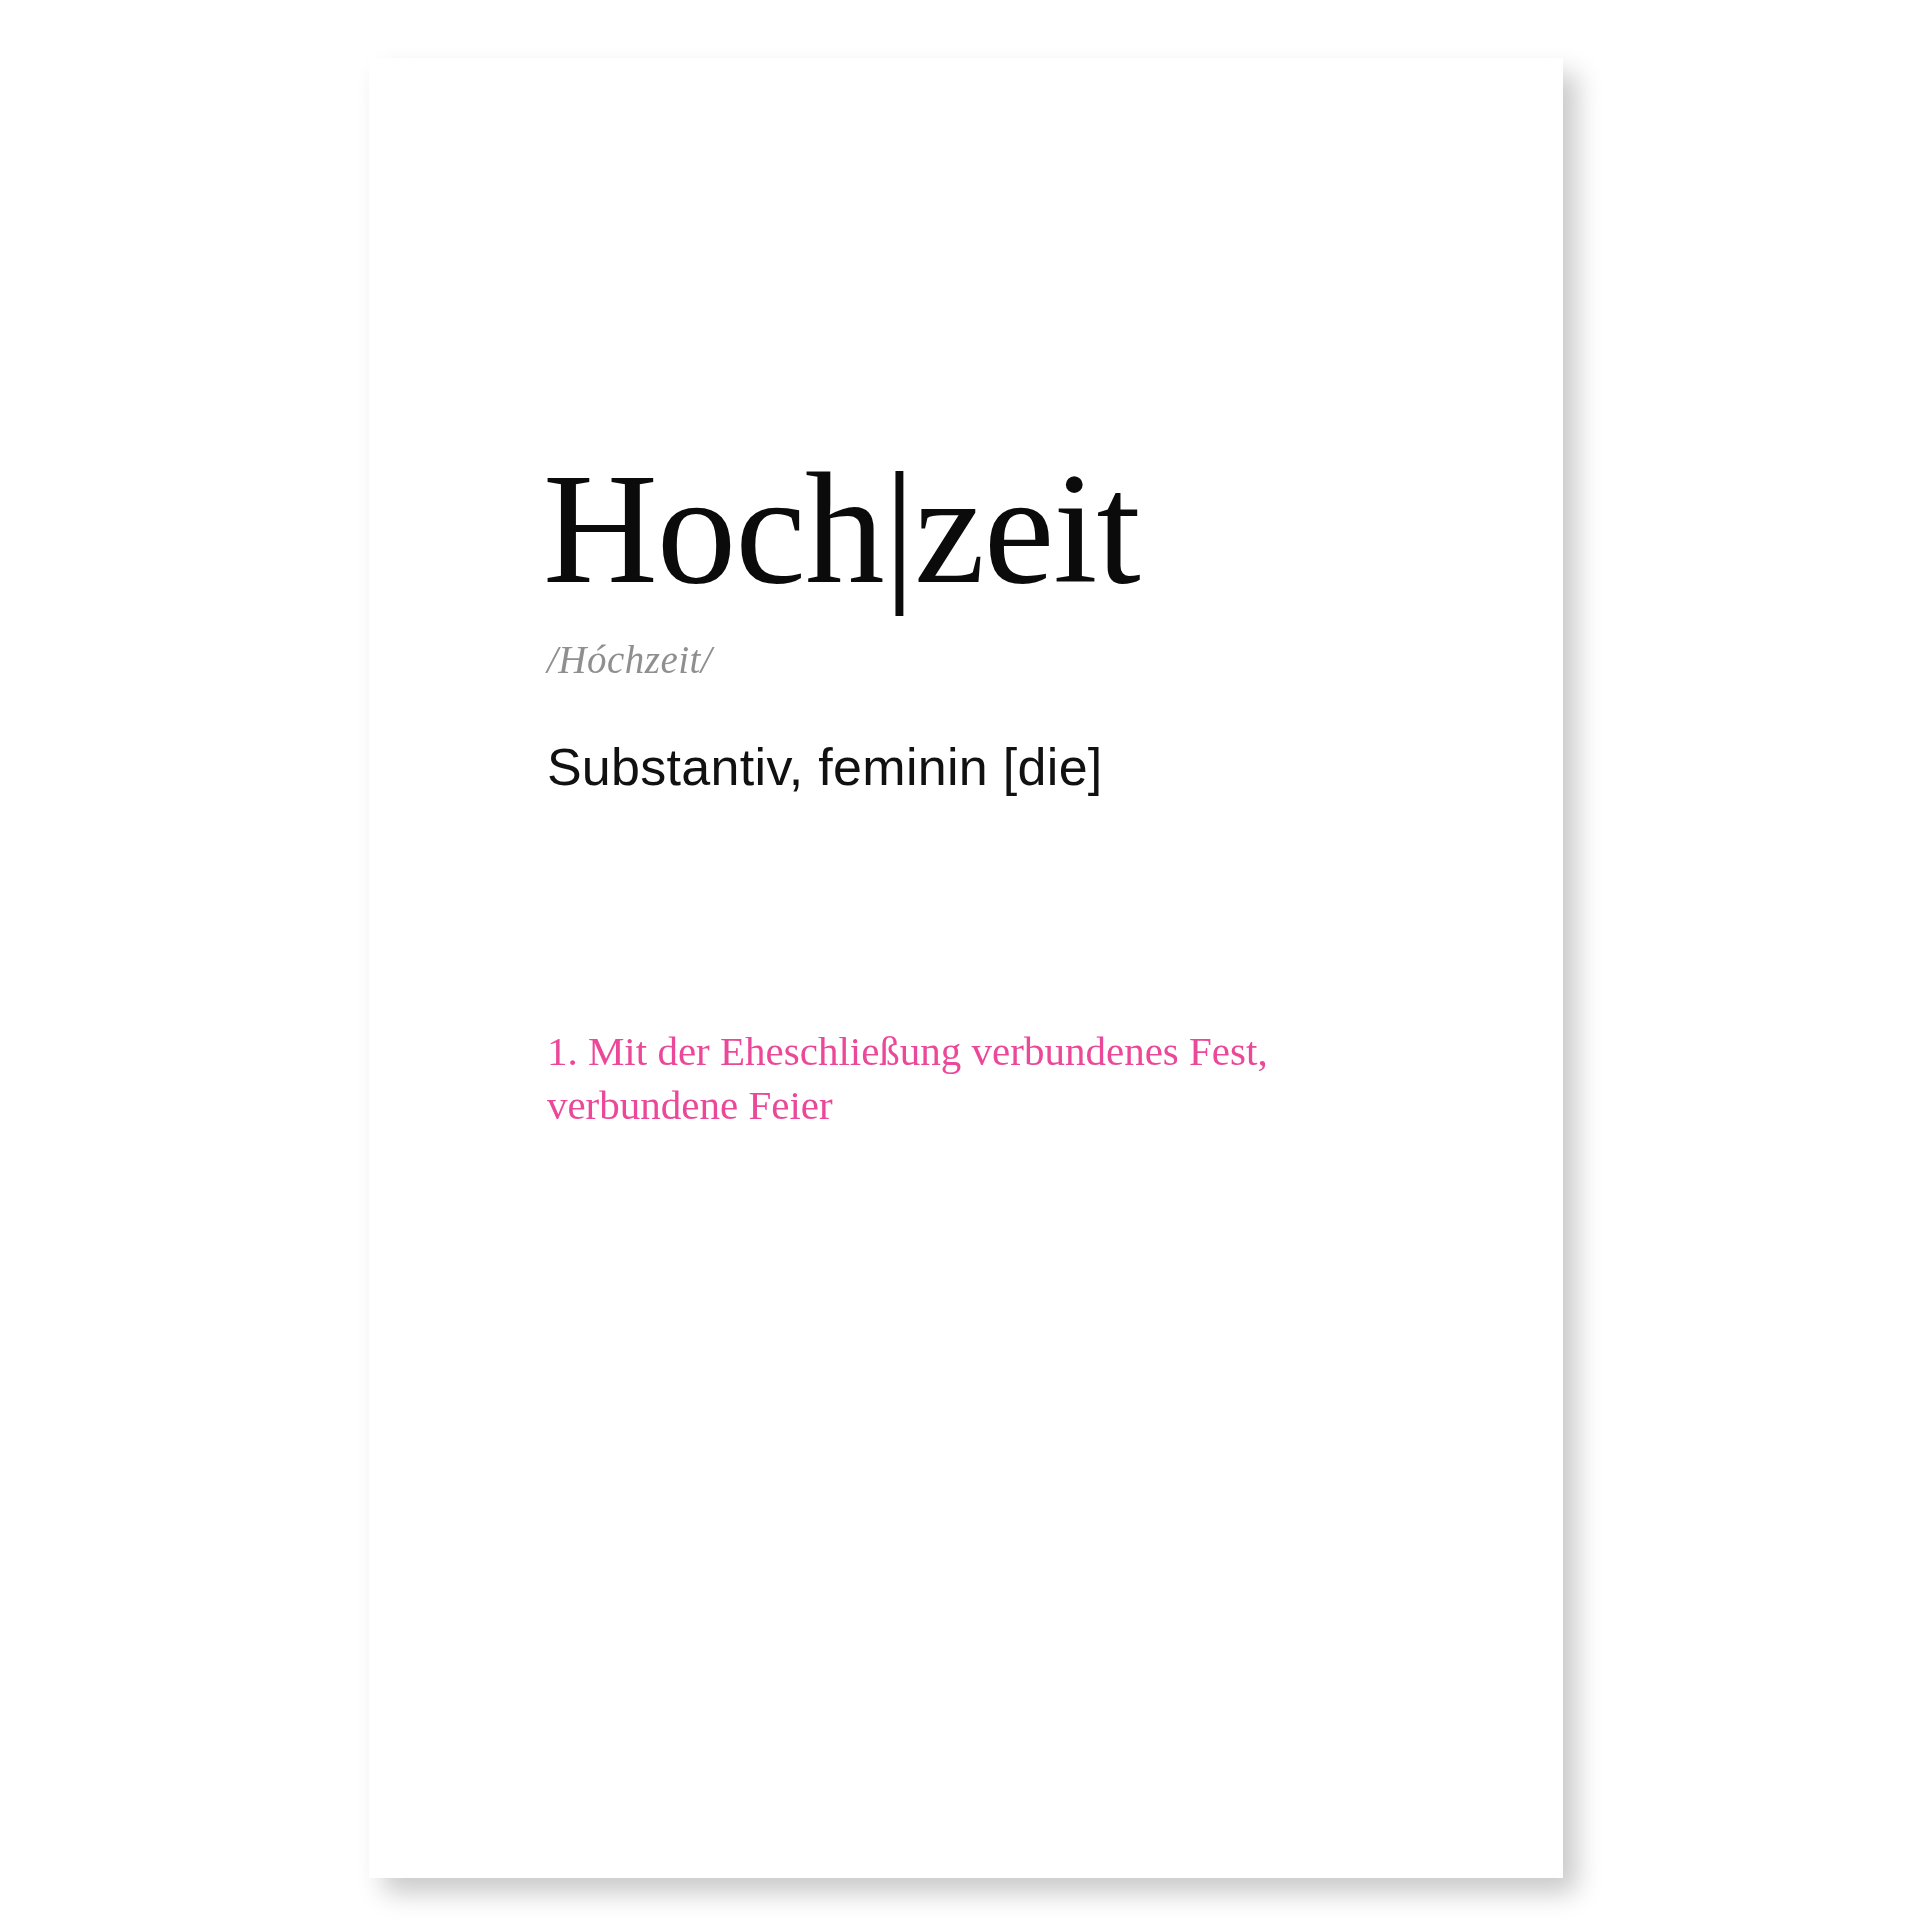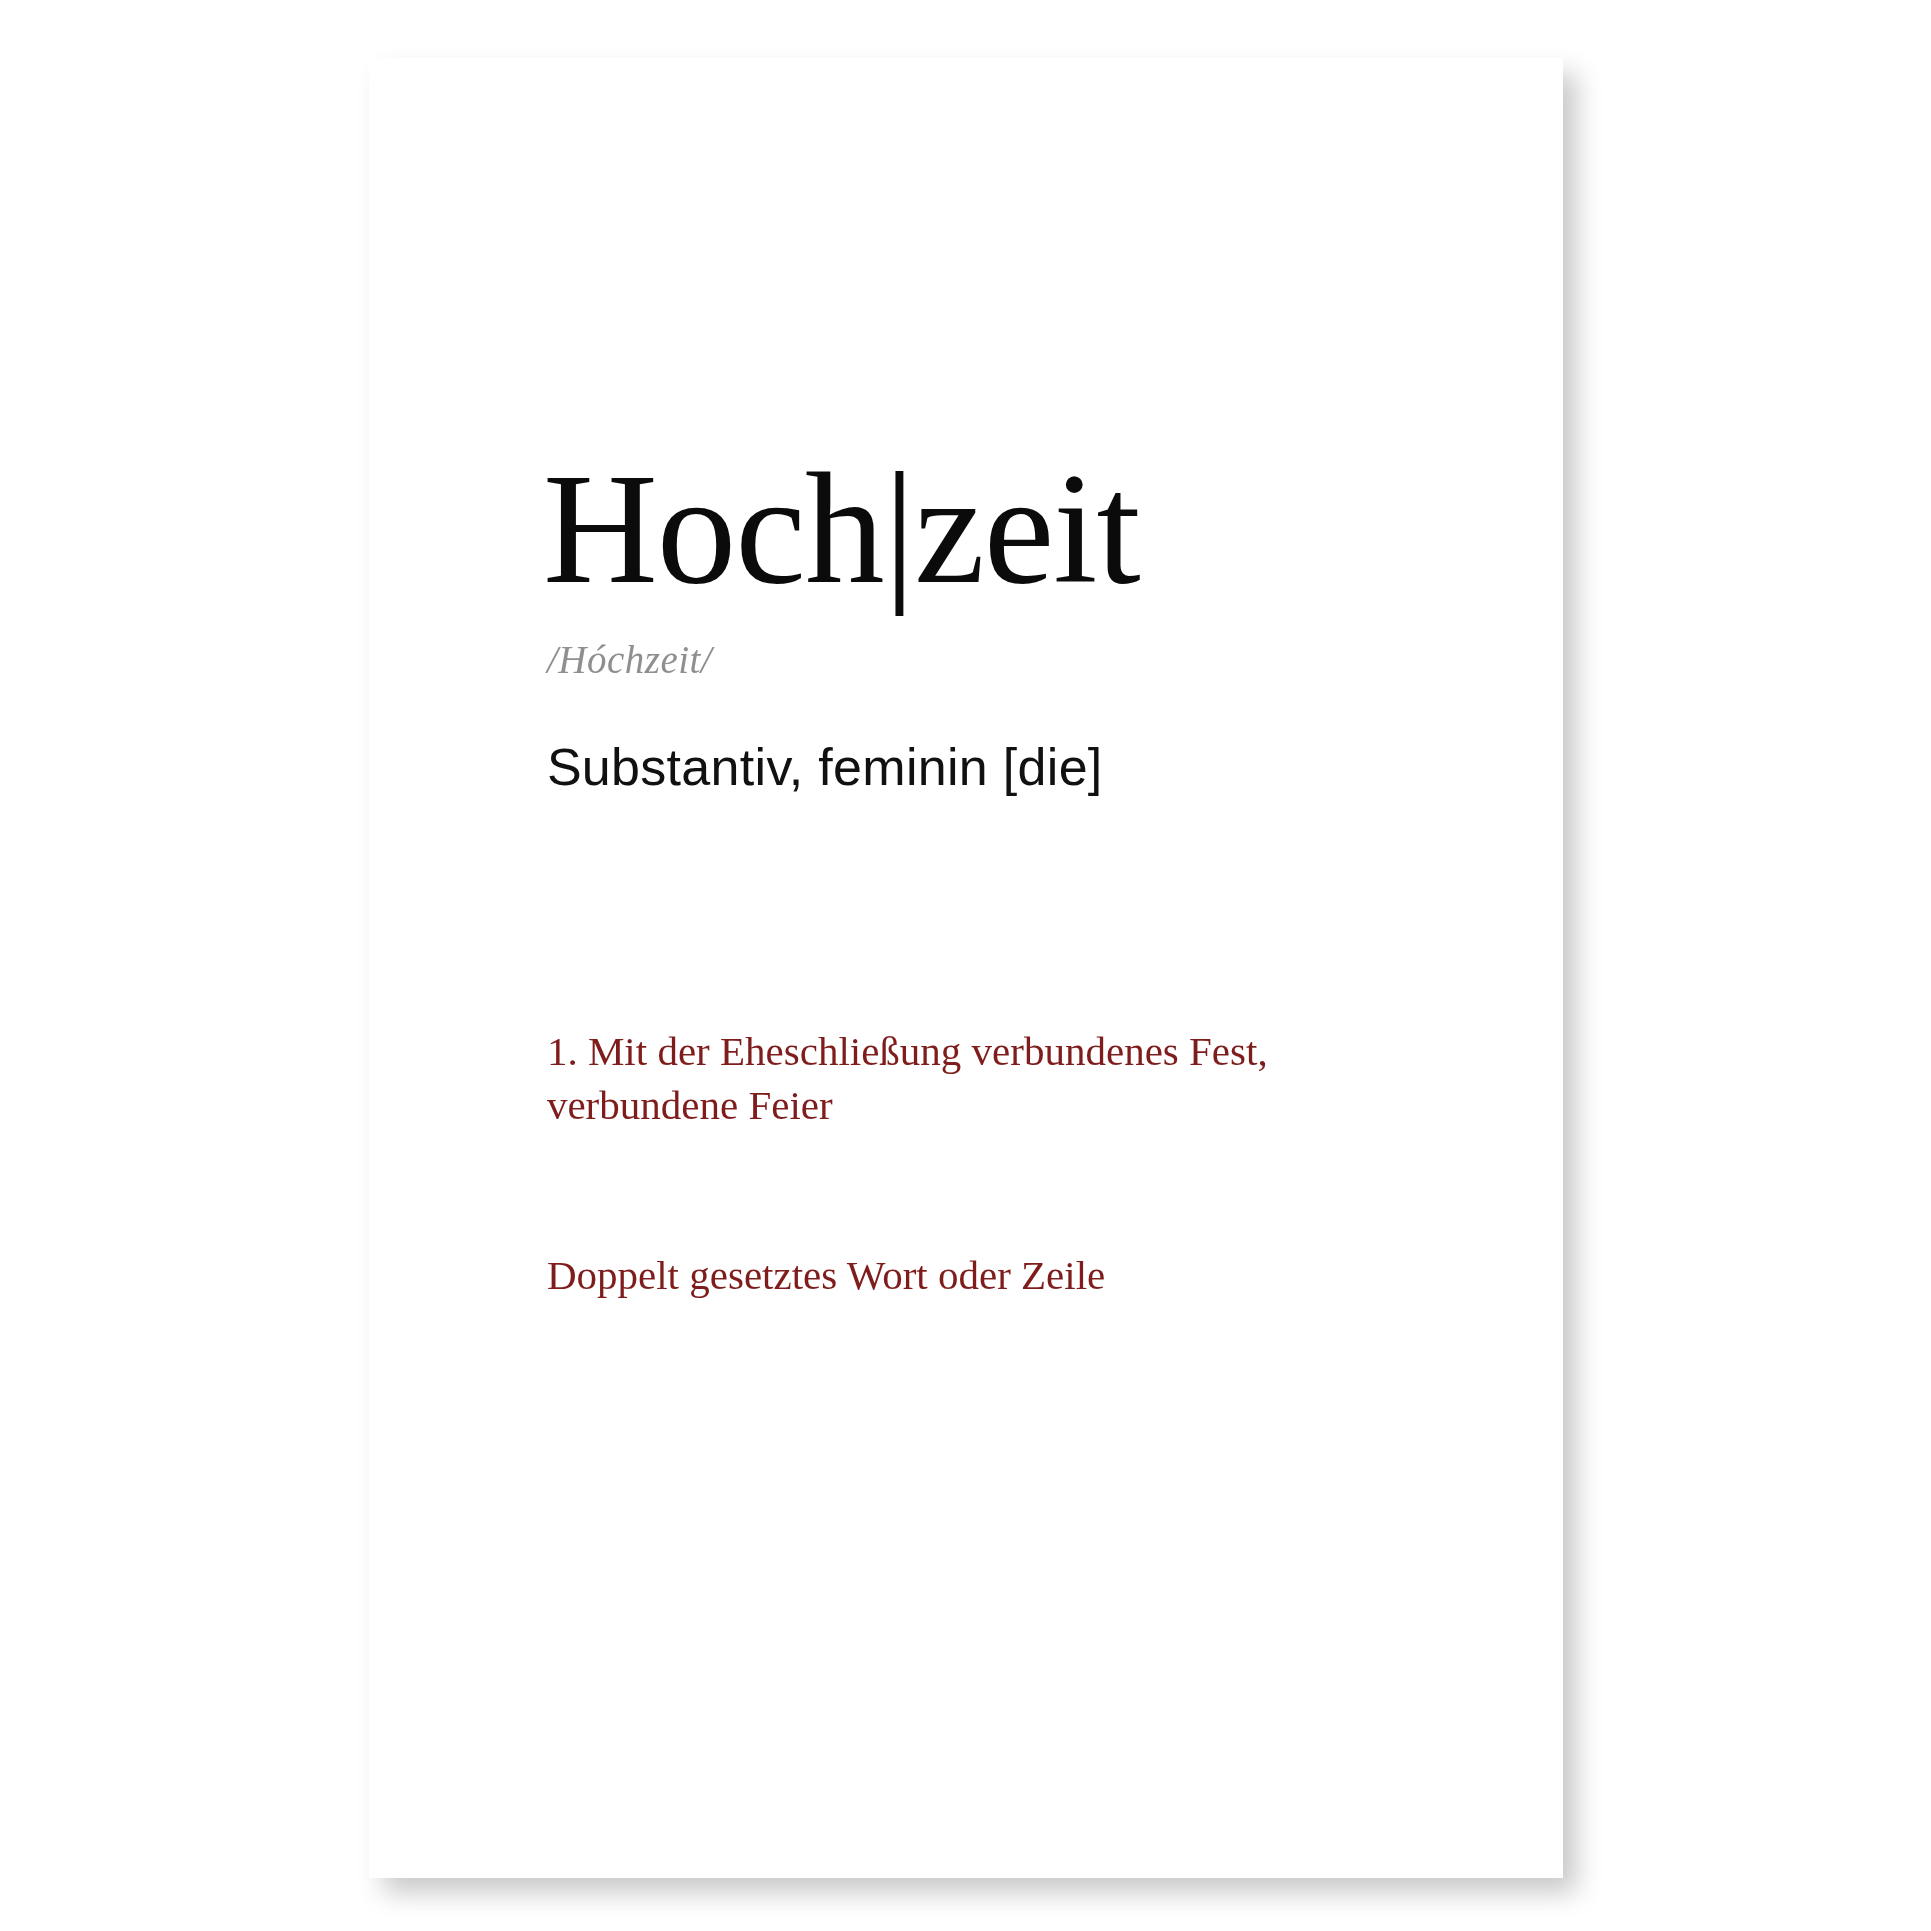--- a/index.html
+++ b/index.html
@@ -78,21 +78,21 @@
     color: #111111;
     letter-spacing: 0.3px;
     margin-top: 44px;
   }
 
   .sense {
     position: absolute;
     left: 3.9px;
     width: 869px;
     font-family: "Liberation Serif", serif;
-    color: #7f1d1d;
+    color: #ec4899;
   }
 
   .sense-1 {
     top: 966px;
     font-size: 41px;
     line-height: 1.32;
   }
 
   .sense-2 {
     top: 1190px;
@@ -119,20 +119,19 @@
 
         <div class="headword">Hoch|zeit</div>
 
         <div class="pronunciation">/Hóchzeit/</div>
 
         <div class="partofspeech">Substantiv, feminin [die]</div>
 
         <div class="sense sense-1">1. Mit der Eheschließung verbundenes Fest, verbundene Feier</div>
 
         <div class="sense sense-2">
-          <div class="sense-body">Doppelt gesetztes Wort oder Zeile</div>
         </div>
 
       </div>
     </div>
   </div>
 </div>
 
 
 </body></html>

